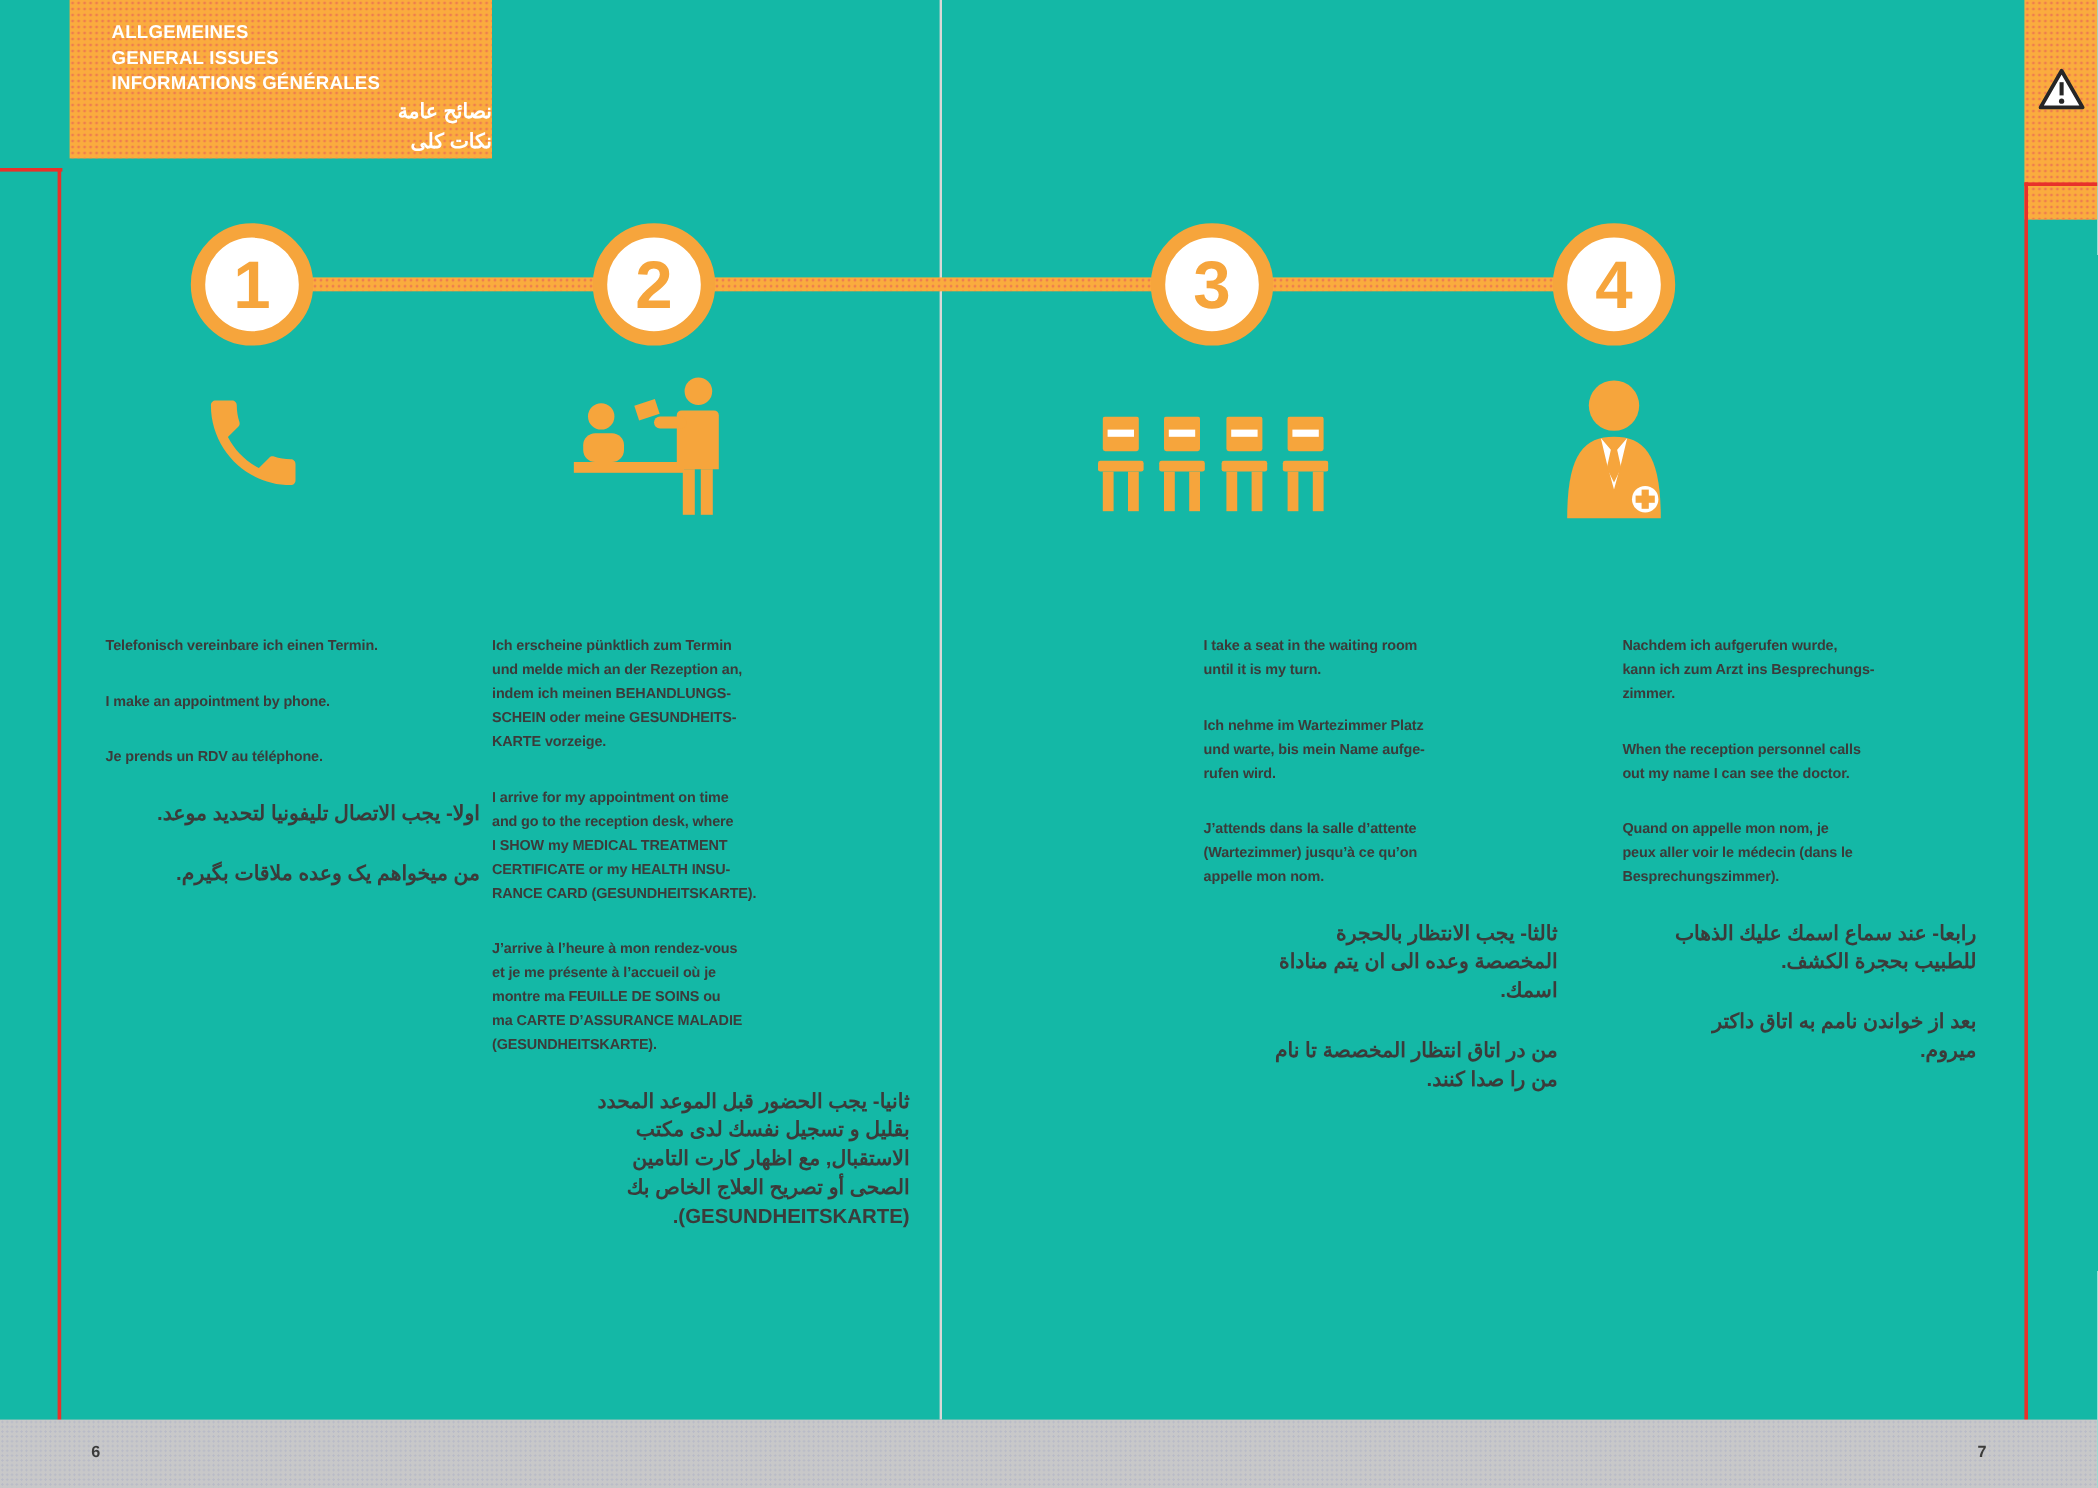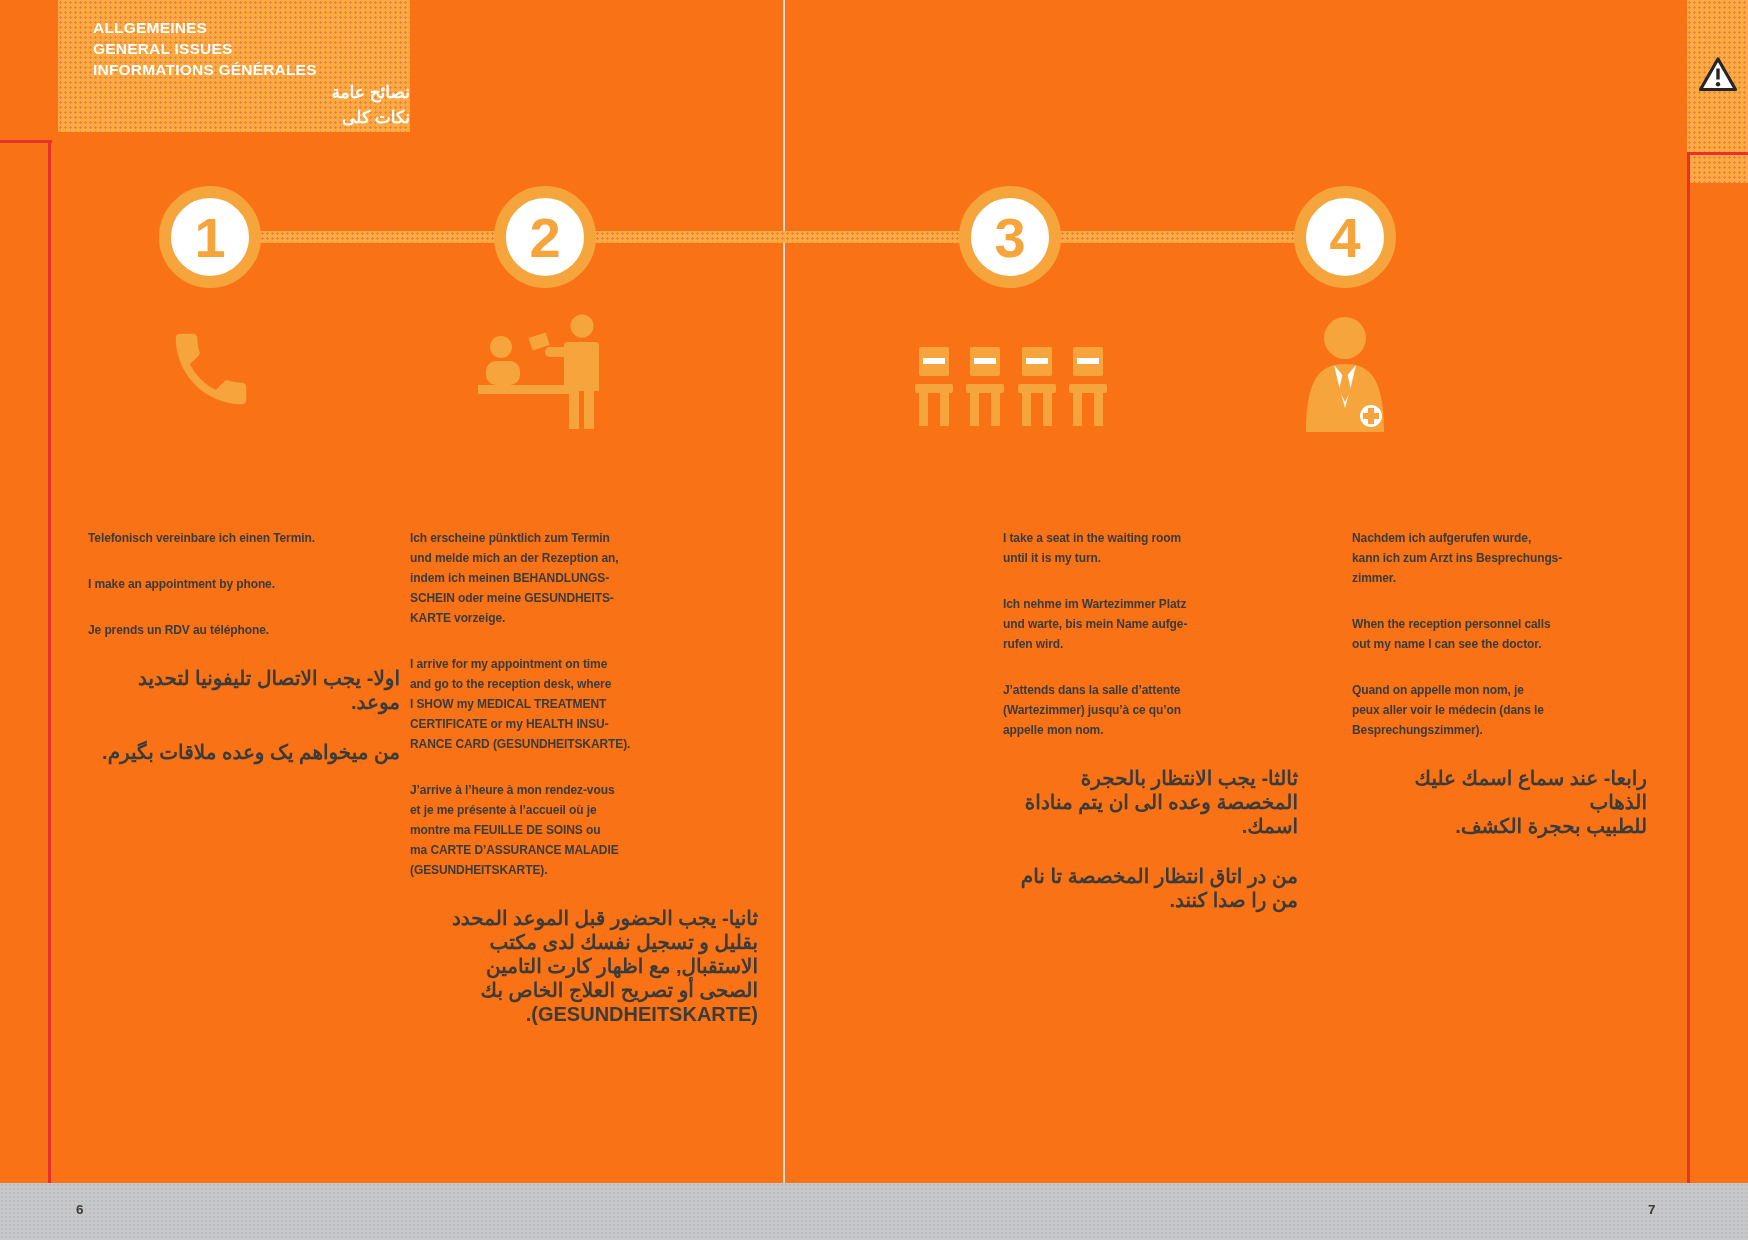--- a/index.html
+++ b/index.html
@@ -1,17 +1,17 @@
 <!DOCTYPE html>
 <html><head>
 <meta charset="utf-8">
 <style>
   html,body{margin:0;padding:0;background:#ffffff;}
   .page{
-    position:relative;width:1748px;height:1240px;background:#f97316;overflow:hidden;
+    position:relative;width:1748px;height:1240px;background:#14b8a6;overflow:hidden;
     font-family:"Liberation Sans",sans-serif;
   }
   
   .halftone{
     background-color:#FAAC3E;
     background-image:radial-gradient(#EE7E4E 1.1px, rgba(238,126,78,0) 1.4px);
     background-size:5px 5px;
   }
   .abs{position:absolute;}
   
@@ -29,21 +29,21 @@
     color:#F6A53C;font-size:56px;font-weight:bold;top:186px;
   }
   
   .col{top:528px;}
   .para{
     margin:0 0 26px 0;color:#3B3B3A;font-size:12px;line-height:20px;font-weight:bold;
     white-space:pre;letter-spacing:-.1px;
   }
   .para.rtl{
     direction:rtl;text-align:right;white-space:pre-line;
-    font-size:20px;line-height:24px;letter-spacing:0;
+    font-size:17px;line-height:24px;letter-spacing:0;
   }
   
   .footer-bar{
     left:0;top:1183px;width:1748px;height:57px;background-color:#C8C8C9;
     background-image:radial-gradient(#B9BBC7 .9px, rgba(185,187,199,0) 1.1px);
     background-size:4px 4px;
   }
   .pagenum{top:1202px;color:#3B3B3A;font-size:13.5px;font-weight:bold;}
   svg{display:block;}
 </style>
@@ -184,19 +184,21 @@
     <p class="para">Nachdem ich aufgerufen wurde,
 kann ich zum Arzt ins Besprechungs-
 zimmer.</p>
     <p class="para">When the reception personnel calls
 out my name I can see the doctor.</p>
     <p class="para">Quand on appelle mon nom, je
 peux aller voir le médecin (dans le
 Besprechungszimmer).</p>
     <p class="para rtl">رابعا- عند سماع اسمك عليك الذهاب
 للطبيب بحجرة الكشف.</p>
+    <p class="para rtl">بعد از خواندن نامم  به اتاق داكتر
+ميروم.</p>
   </div>
 
   <div class="abs footer-bar"></div>
   <span class="abs pagenum" style="left:76px;">6</span>
   <span class="abs pagenum" style="left:1648px;">7</span>
 
 </div>
 
 </body></html>

